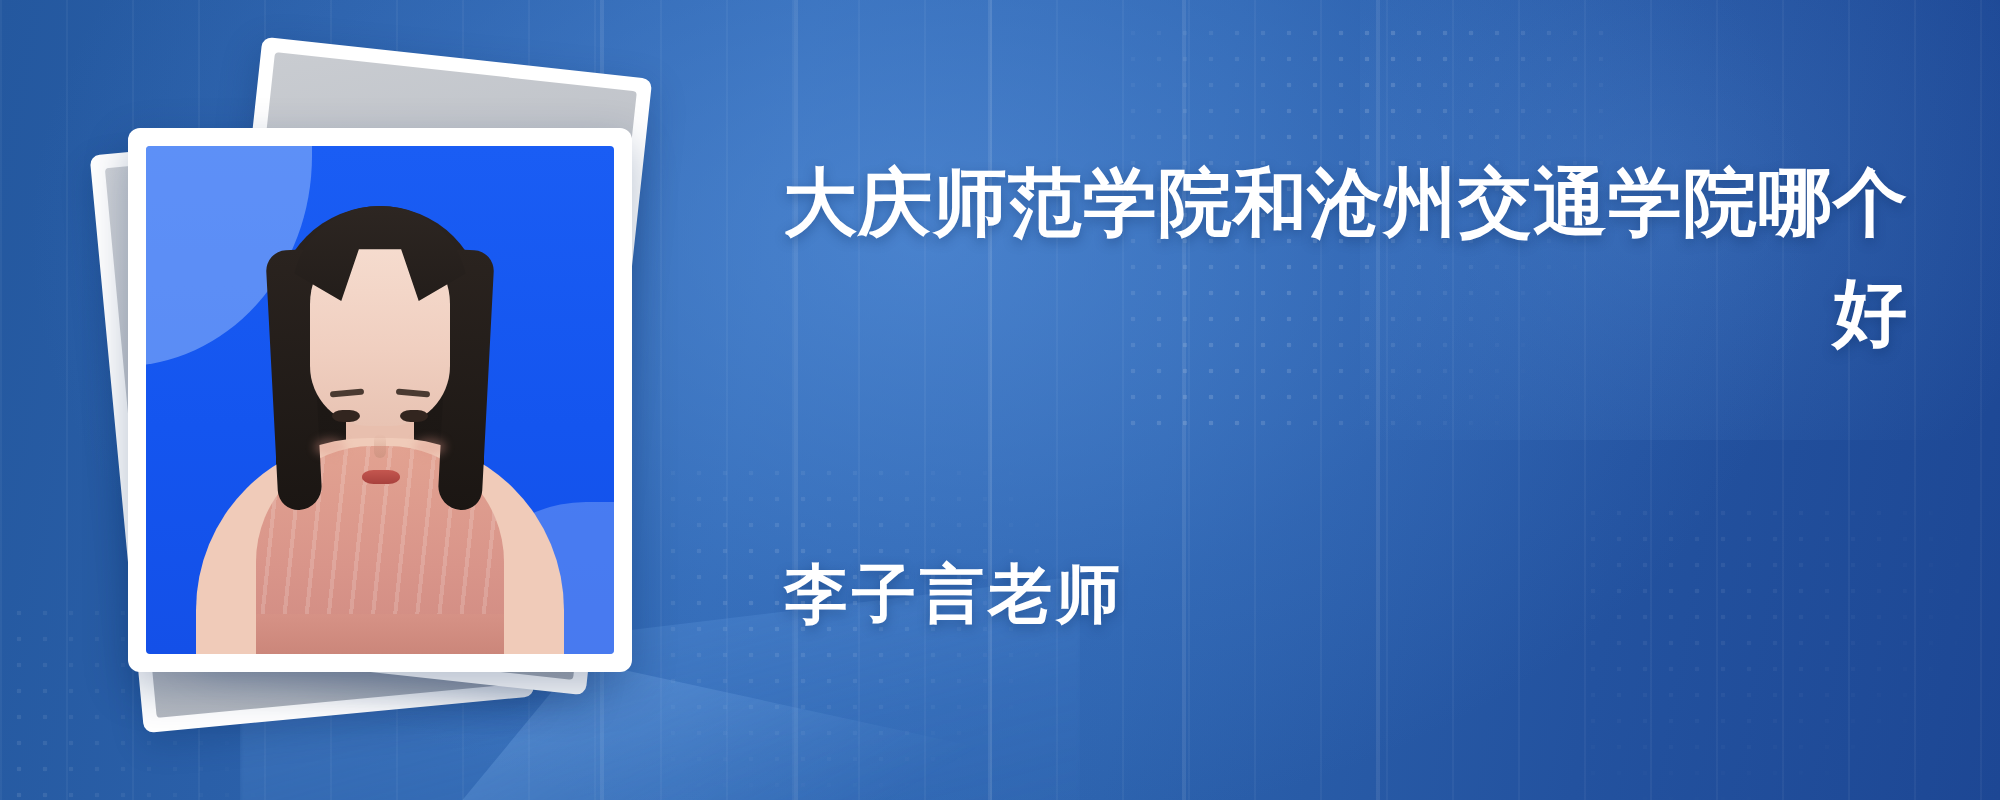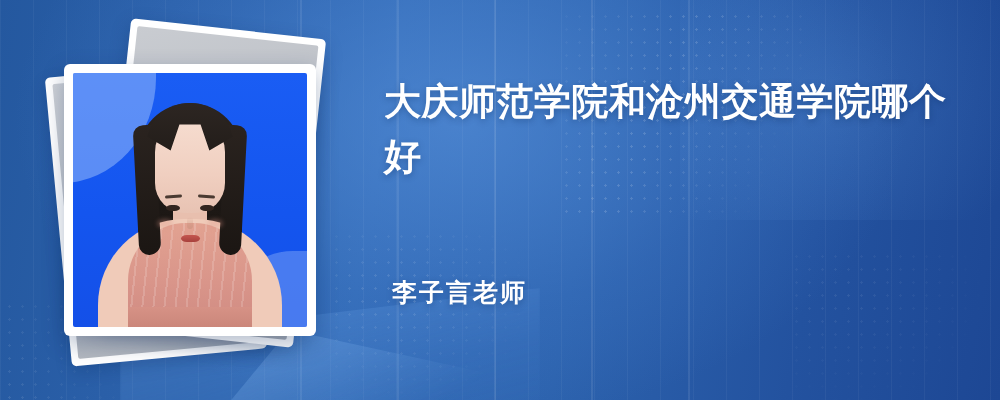--- a/index.html
+++ b/index.html
@@ -178,30 +178,30 @@
   .nose{position:absolute;left:50%;top:100px;width:6px;height:12px;margin-left:-3px;
     background:linear-gradient(180deg,rgba(200,150,130,0) 0%, rgba(196,142,122,.55) 100%);border-radius:3px;}
   .mouth{position:absolute;left:50%;top:118px;width:19px;height:7px;margin-left:-9.5px;
     background:linear-gradient(180deg,#c4564f 0%,#a8413d 100%);border-radius:10px/6px;}
   .blush.l{position:absolute;left:50%;top:102px;width:16px;height:9px;margin-left:-33px;
     background:rgba(222,150,135,.35);border-radius:50%;filter:blur(2px);}
   .blush.r{position:absolute;left:50%;top:102px;width:16px;height:9px;margin-left:17px;
     background:rgba(222,150,135,.35);border-radius:50%;filter:blur(2px);}
 
   
-  .content{position:absolute;left:374px;top:0;width:600px;height:316px;}
+  .content{position:absolute;left:374px;top:0;width:600px;height:316px;text-align:right;}
   .title{
     position:absolute;left:10px;top:74px;width:570px;
     color:#ffffff;font-size:37px;font-weight:700;line-height:55px;
     letter-spacing:.5px;
     text-shadow:0 2px 6px rgba(10,40,90,.35);
   }
   .author{
     position:absolute;left:18px;top:276px;
-    color:#ffffff;font-size:25px;font-weight:700;letter-spacing:2px;
+    color:#ffffff;font-size:32px;font-weight:700;letter-spacing:2px;
     text-shadow:0 2px 6px rgba(10,40,90,.35);
   }
   .role{
     position:absolute;left:2px;top:318px;
     color:rgba(255,255,255,.90);font-size:18px;font-weight:400;letter-spacing:1.2px;
   }
 </style>
 </head>
 <body>
 

